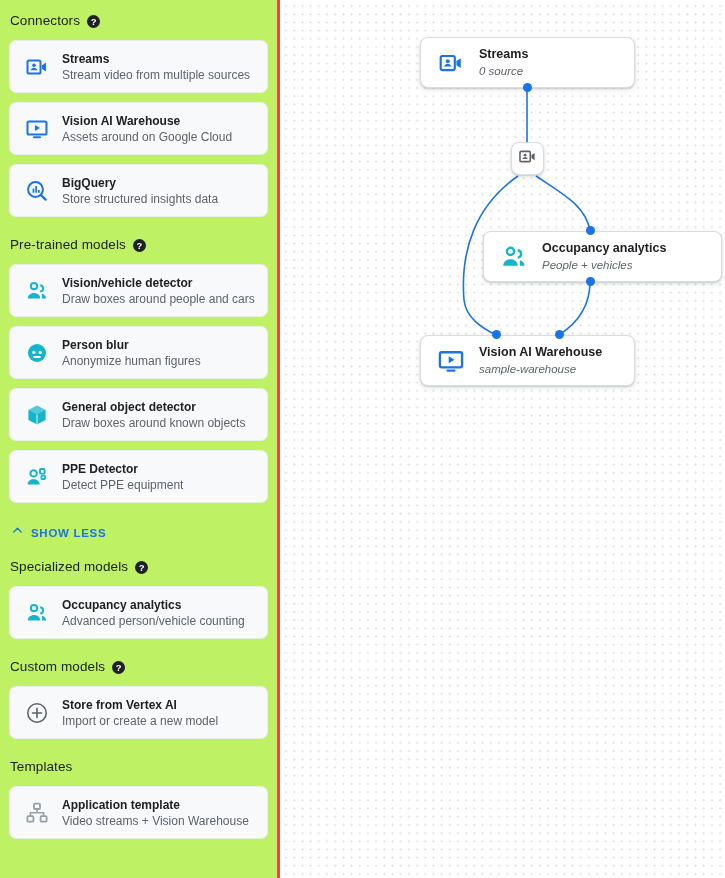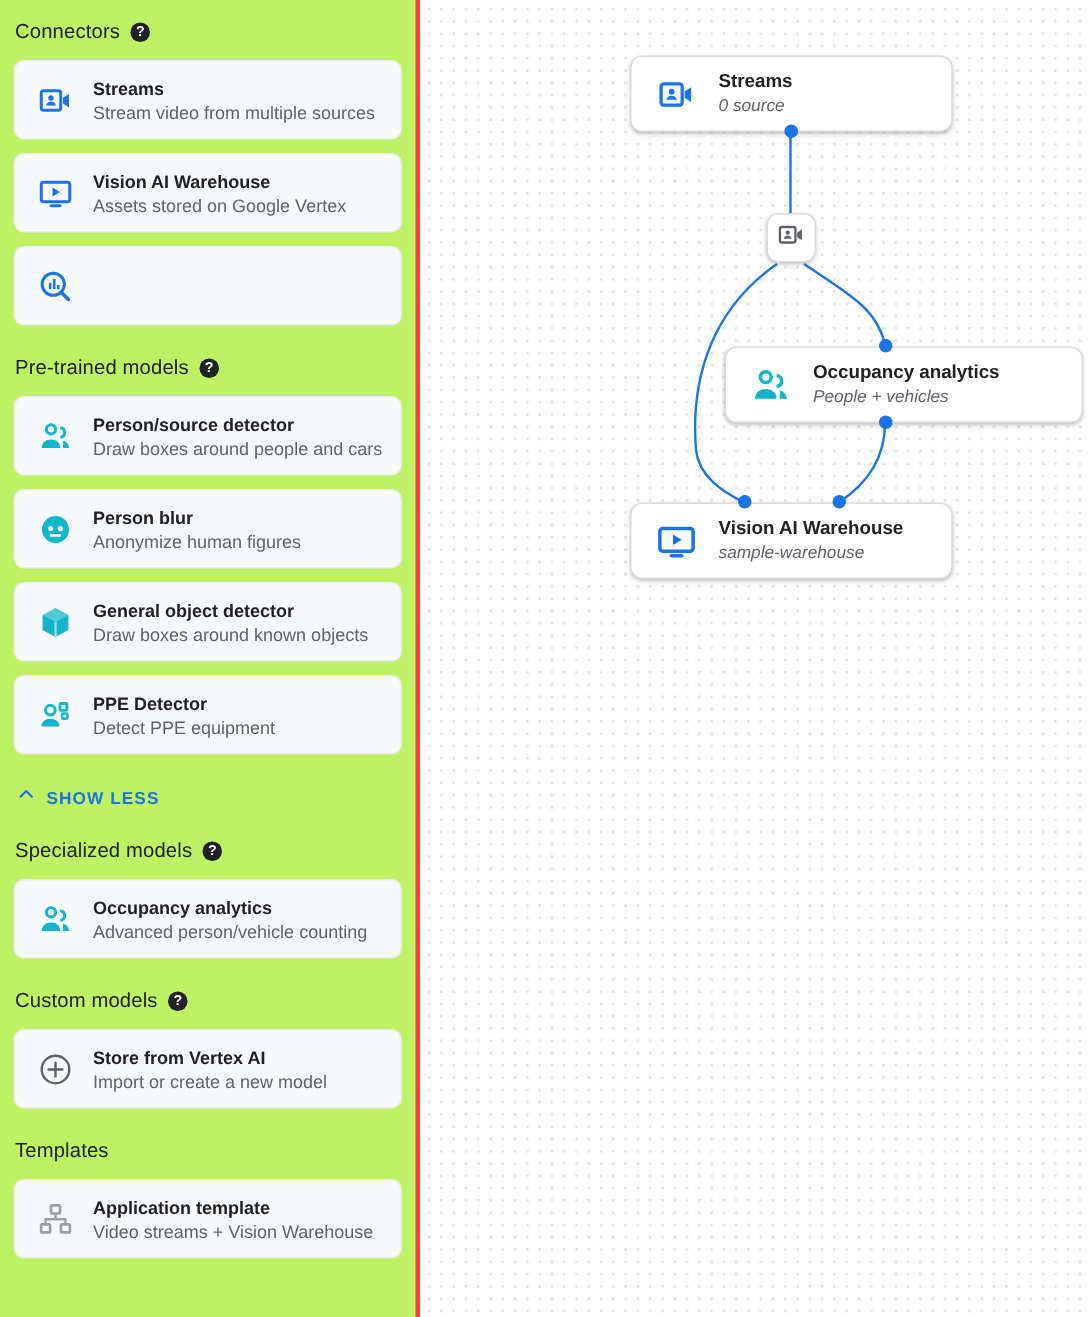--- a/index.html
+++ b/index.html
@@ -171,53 +171,57 @@
     <div class="card">
       <span class="card-ico">
         <svg width="24" height="24" viewBox="0 0 24 24">
             <rect x="2.5" y="4.5" width="19" height="13" rx="1.6" fill="none" stroke="#1a73e8" stroke-width="2"></rect>
             <path d="M10 8l5 3-5 3z" fill="#1a73e8"></path>
             <rect x="8" y="19.2" width="8" height="2" rx="1" fill="#1a73e8"></rect>
           </svg>
       </span>
       <span class="card-txt">
         <span class="card-title">Vision AI Warehouse</span>
-        <span class="card-sub">Assets stored on Google Vertex</span>
+        <span class="card-sub">Assets around on Google Cloud</span>
       </span>
     </div>
 
     <div class="card">
       <span class="card-ico">
         <svg width="24" height="24" viewBox="0 0 24 24">
             <circle cx="10.5" cy="10.5" r="7.4" fill="none" stroke="#1a73e8" stroke-width="2"></circle>
             <rect x="7.6" y="9.6" width="1.7" height="4.2" fill="#1a73e8"></rect>
             <rect x="10.3" y="7" width="1.7" height="6.8" fill="#1a73e8"></rect>
             <rect x="13" y="11" width="1.7" height="2.8" fill="#1a73e8"></rect>
             <path d="M16 16l4.6 4.6" stroke="#1a73e8" stroke-width="2.4" stroke-linecap="round"></path>
           </svg>
       </span>
+      <span class="card-txt">
+        <span class="card-title">BigQuery</span>
+        <span class="card-sub">Store structured insights data</span>
+      </span>
     </div>
 
     <div class="gap-lg"></div>
     <div class="section-head">
       <span class="section-title">Pre-trained models</span>
       <span class="help-icon">?</span>
     </div>
 
     <div class="card">
       <span class="card-ico">
         <svg width="24" height="24" viewBox="0 0 24 24">
             <circle cx="9" cy="7.2" r="3.1" fill="none" stroke="#12b5cb" stroke-width="2"></circle>
             <path d="M2.8 19.6c0-3.4 2.8-5.6 6.2-5.6s6.2 2.2 6.2 5.6z" fill="#12b5cb"></path>
             <path d="M15.2 6.2c1.7.3 2.9 1.6 2.9 3.2s-1.2 2.9-2.9 3.2" fill="none" stroke="#12b5cb" stroke-width="2"></path>
             <path d="M17 14.8c2.3.5 4 2.3 4 4.8h-4z" fill="#12b5cb"></path>
           </svg>
       </span>
       <span class="card-txt">
-        <span class="card-title">Person/source detector</span>
+        <span class="card-title">Vision/vehicle detector</span>
         <span class="card-sub">Draw boxes around people and cars</span>
       </span>
     </div>
 
     <div class="card">
       <span class="card-ico">
         <svg width="24" height="24" viewBox="0 0 24 24">
             <circle cx="12" cy="12" r="9" fill="#12b5cb"></circle>
             <circle cx="8.8" cy="11.4" r="1.7" fill="#ffffff"></circle>
             <circle cx="15.2" cy="11.4" r="1.7" fill="#ffffff"></circle>

